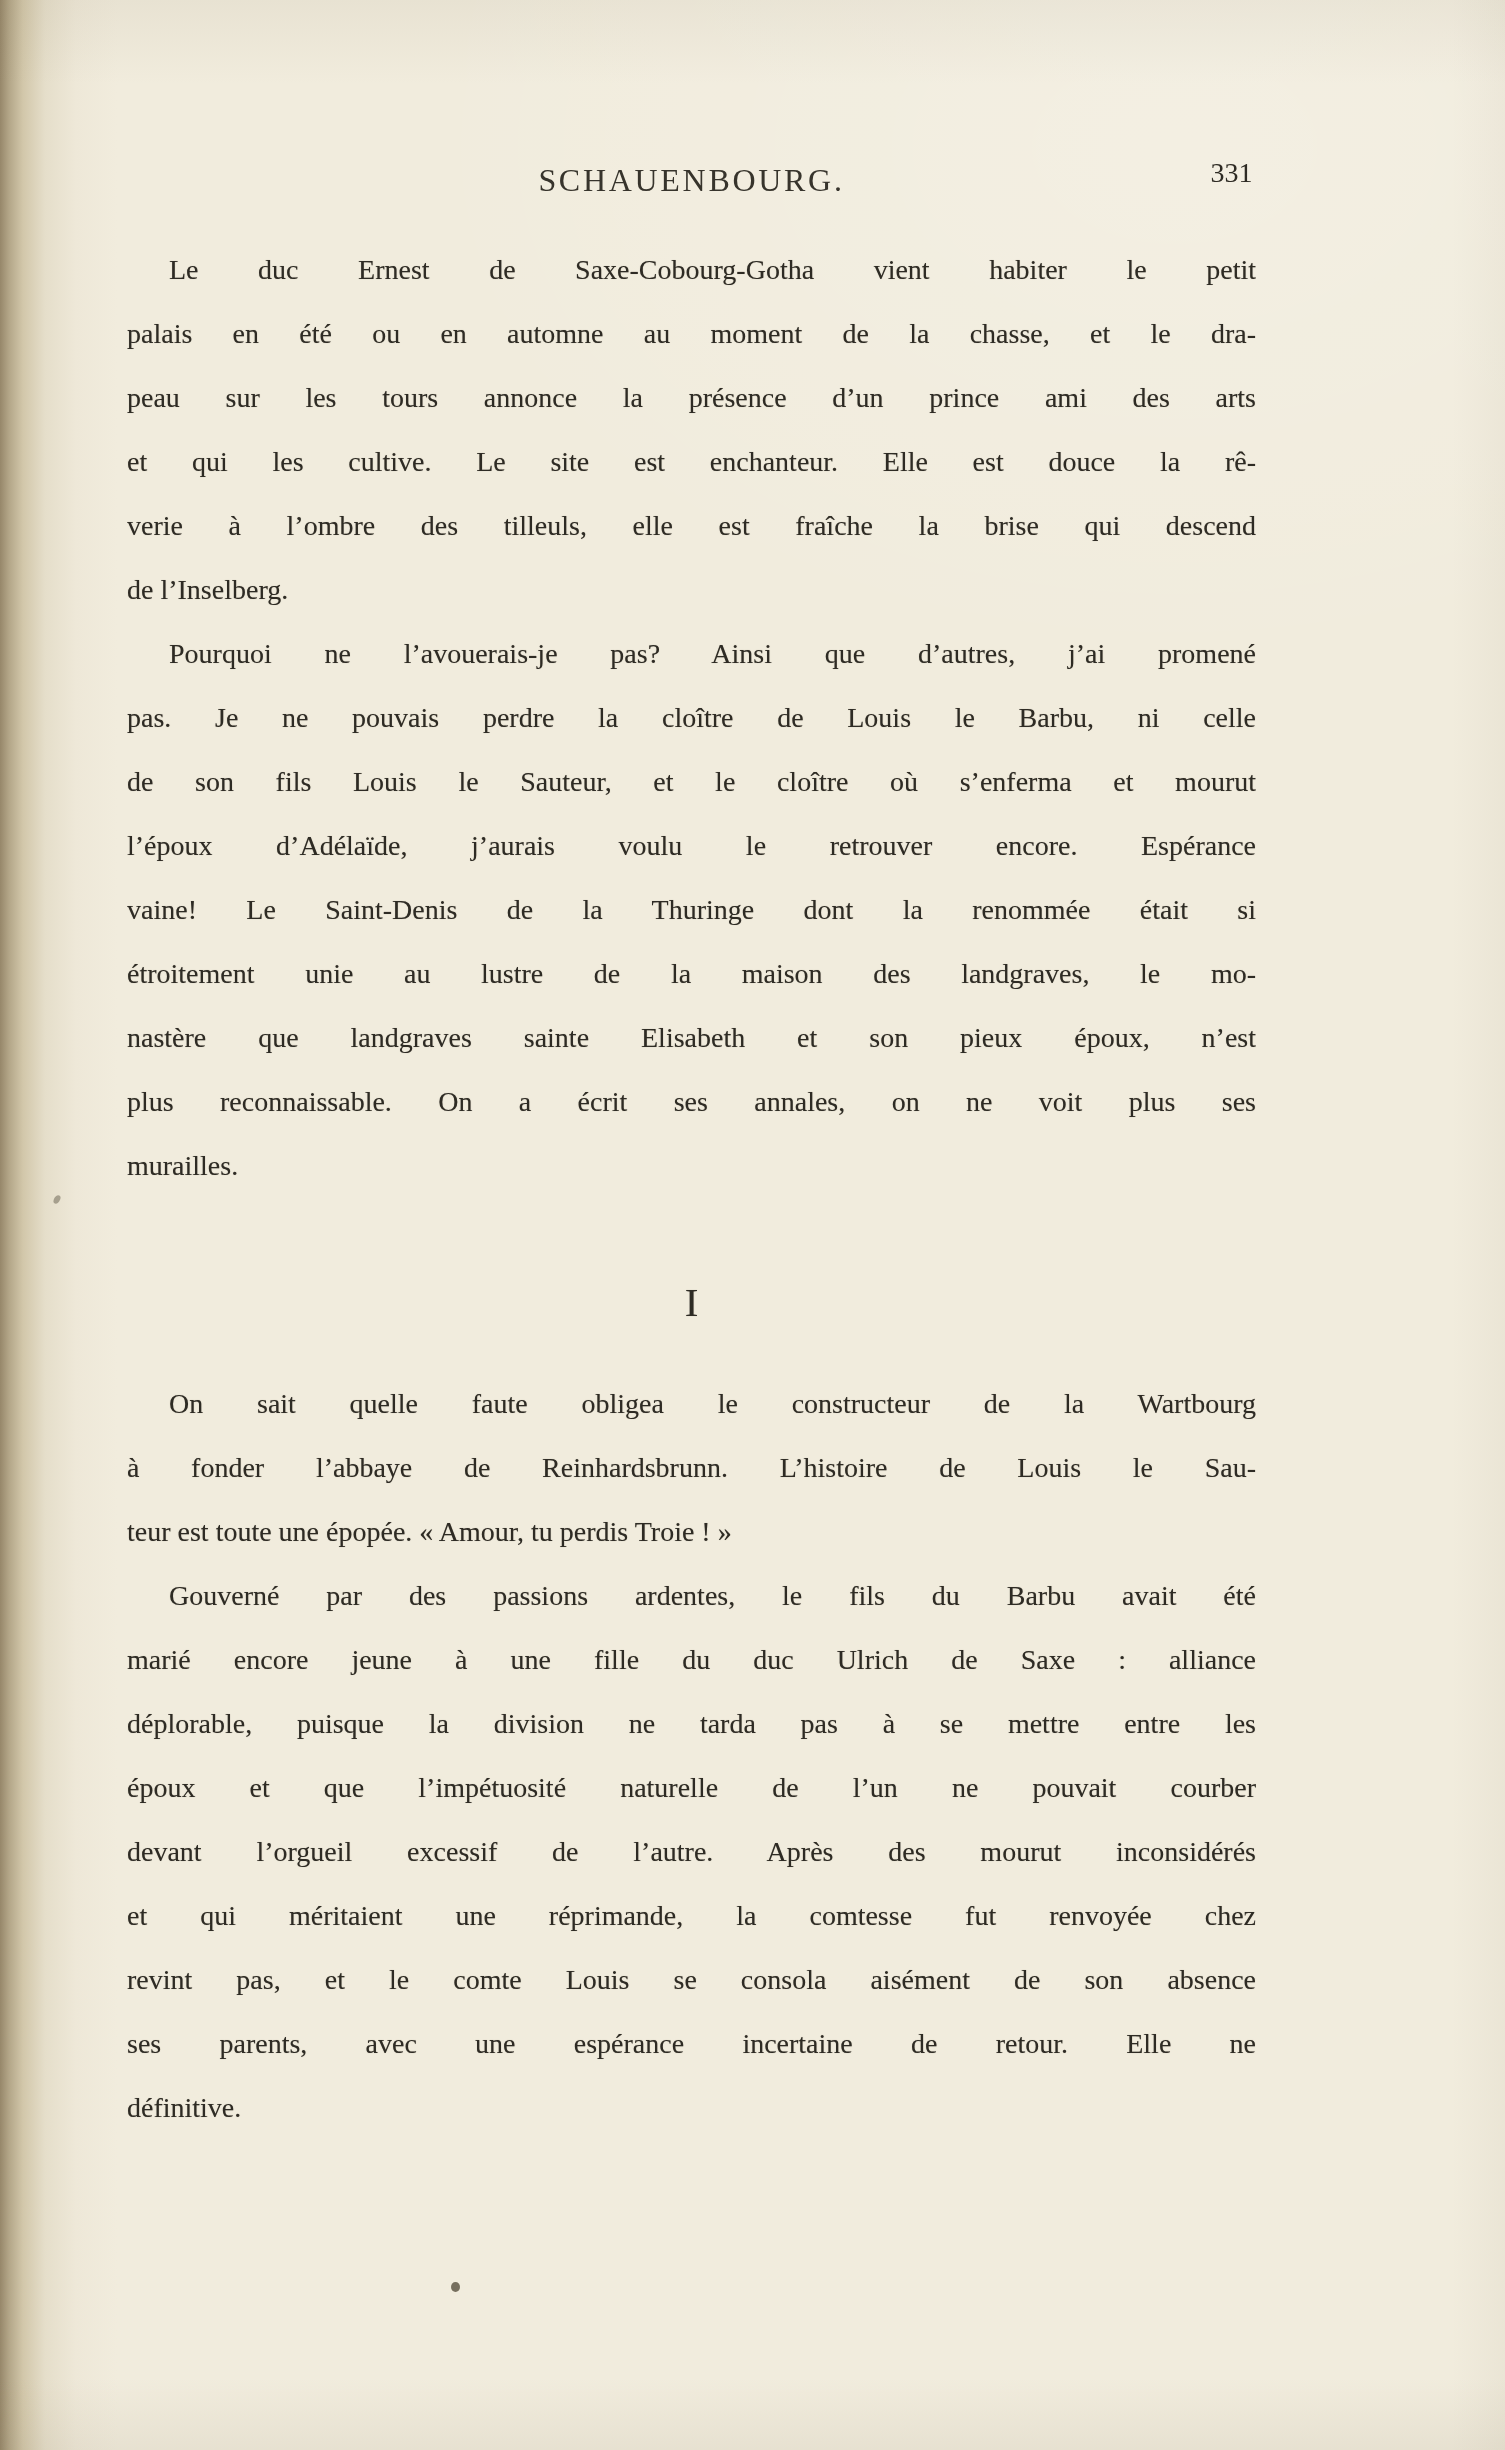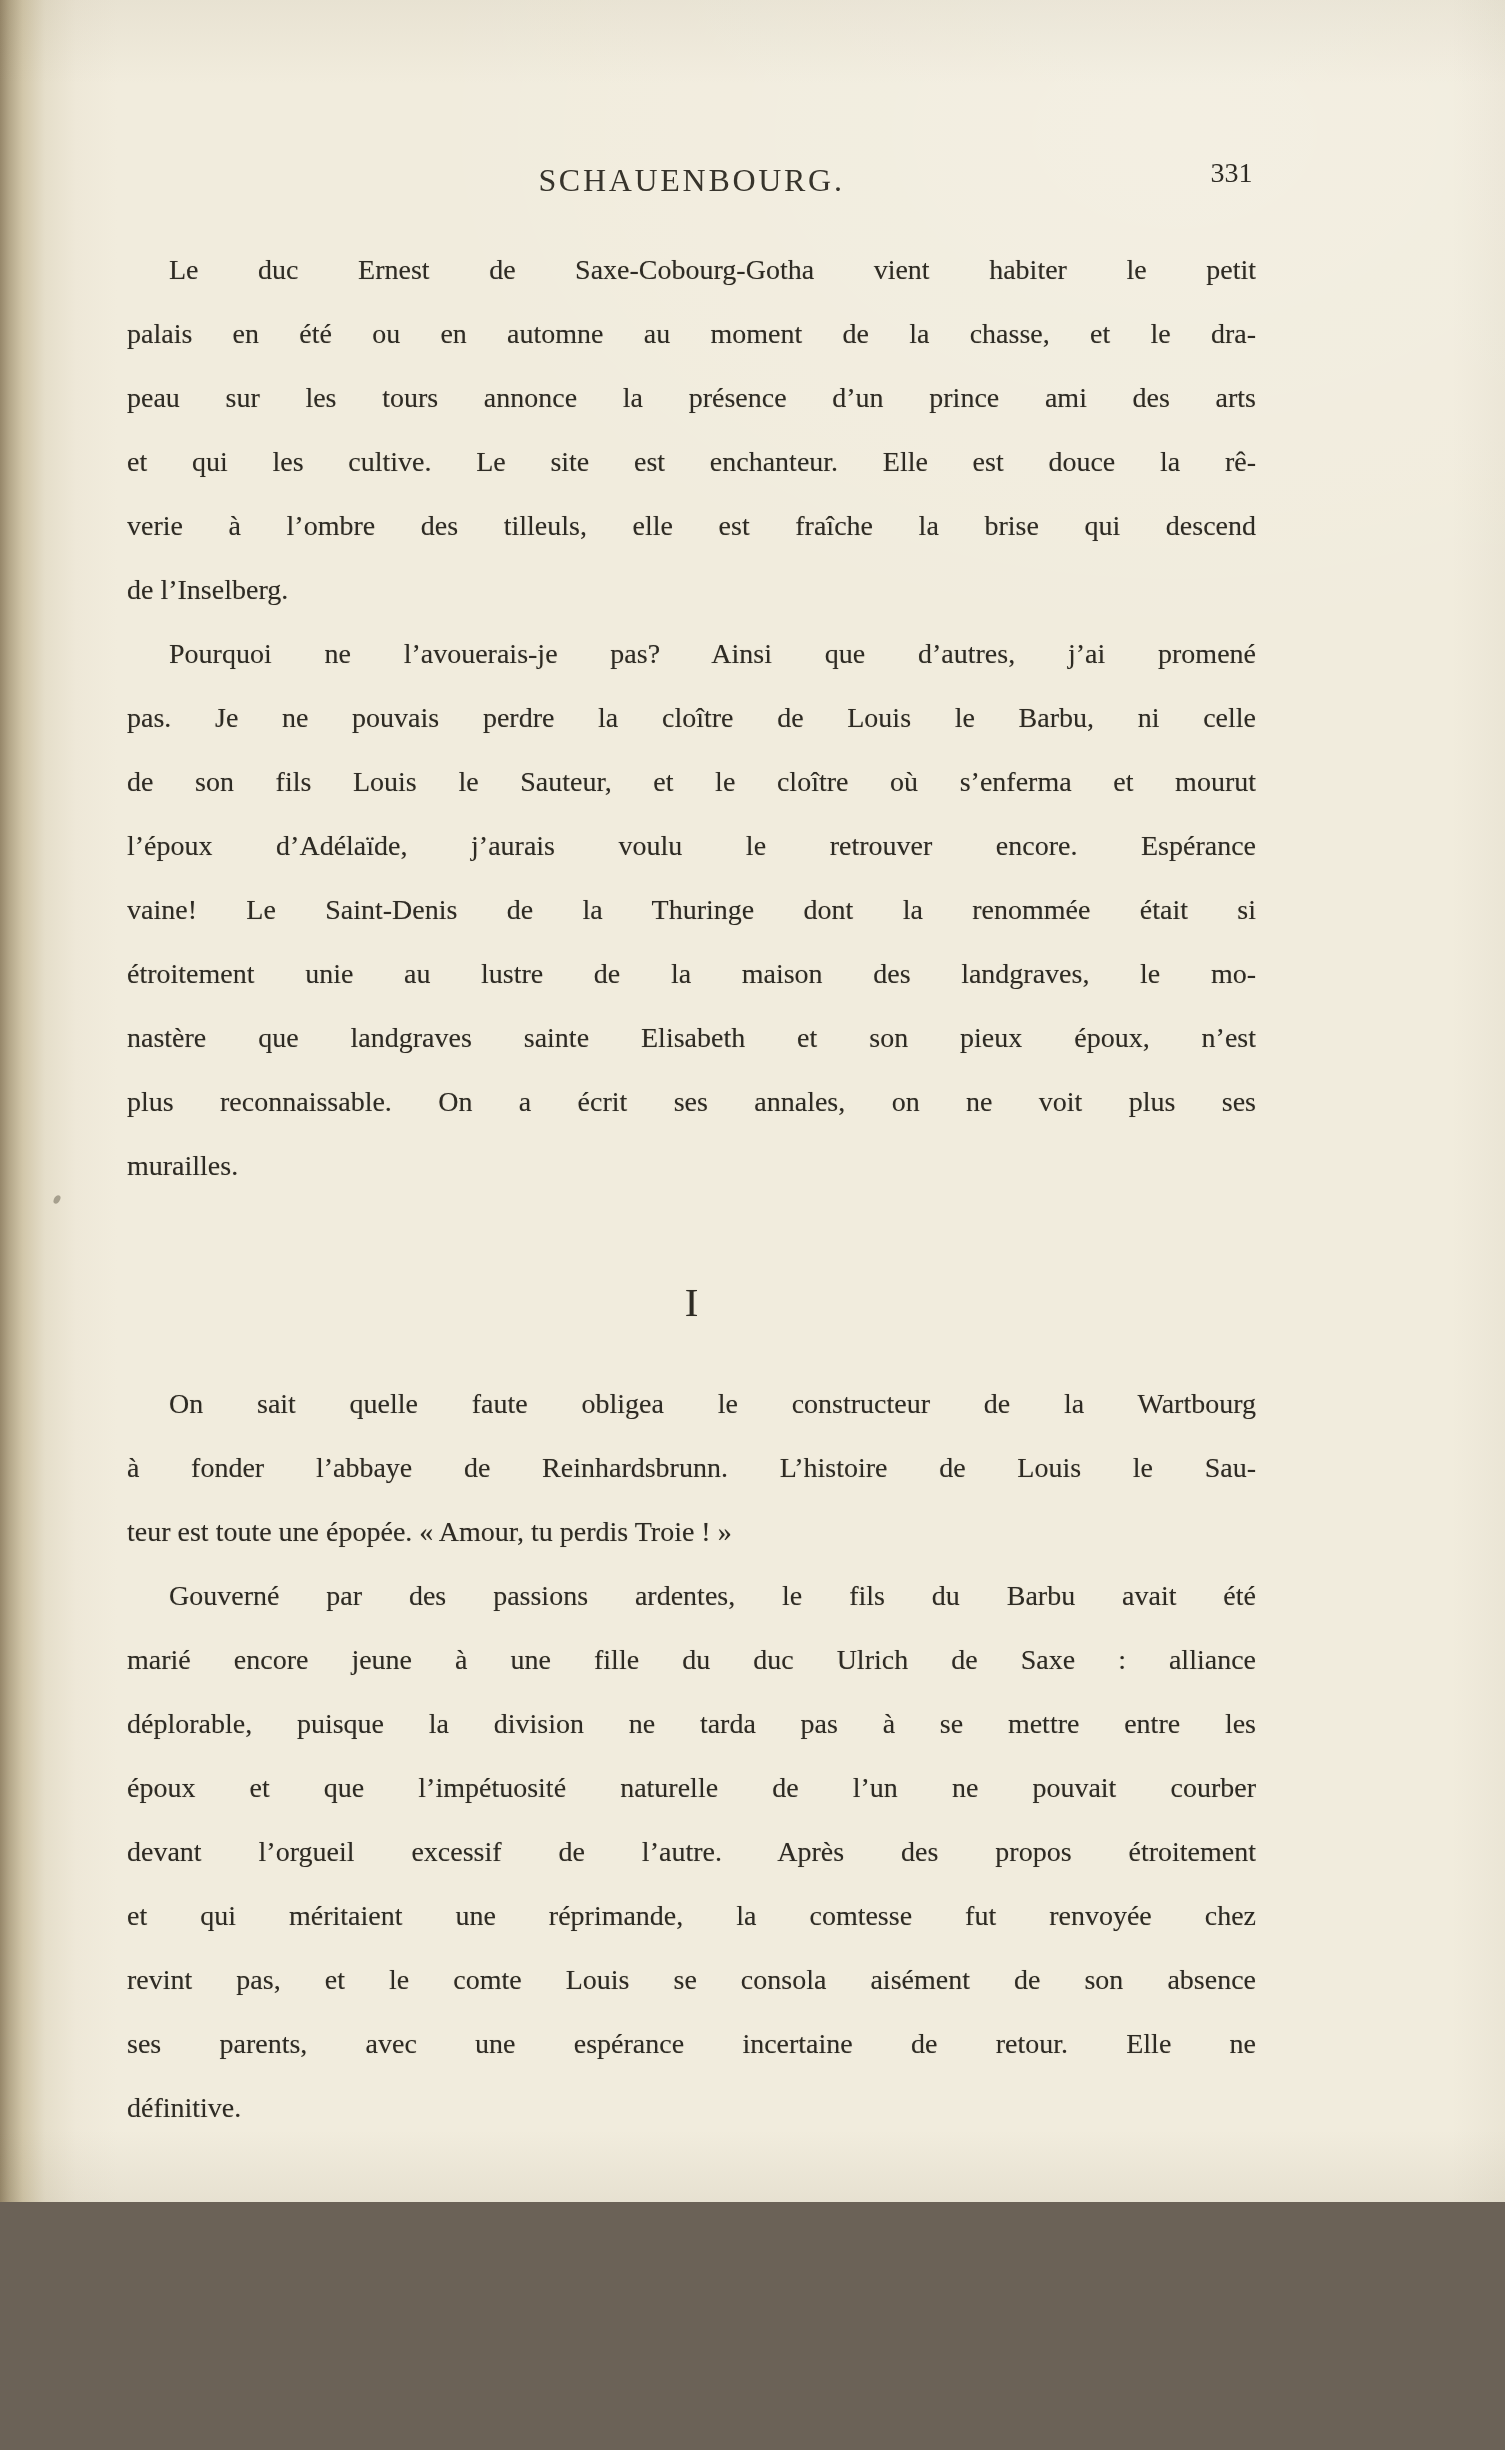--- a/index.html
+++ b/index.html
@@ -3,21 +3,21 @@
 <meta charset="utf-8">
 <style>
   html, body {
     margin: 0;
     padding: 0;
     background: #6b6257;
   }
   .page {
     position: relative;
     width: 1506px;
-    height: 2202px;
+    height: 2450px;
     overflow: hidden;
     font-family: "Liberation Serif", "DejaVu Serif", serif;
     color: var(--ink, #2e2b24);
     background:
       linear-gradient(90deg,
         #96876a 0px,
         #b3a688 9px,
         #d2c7aa 23px,
         #e5decা 0),
       #f1ecdd;
@@ -149,21 +149,21 @@
         <div class="paragraph">
           <div class="line first">On sait quelle faute obligea le constructeur de la Wartbourg</div>
           <div class="line">à fonder l’abbaye de Reinhardsbrunn. L’histoire de Louis le Sau-</div>
           <div class="line final">teur est toute une épopée. « Amour, tu perdis Troie ! »</div>
         </div>
         <div class="paragraph">
           <div class="line first">Gouverné par des passions ardentes, le fils du Barbu avait été</div>
           <div class="line">marié encore jeune à une fille du duc Ulrich de Saxe : alliance</div>
           <div class="line">déplorable, puisque la division ne tarda pas à se mettre entre les</div>
           <div class="line">époux et que l’impétuosité naturelle de l’un ne pouvait courber</div>
-          <div class="line">devant l’orgueil excessif de l’autre. Après des propos étroitement</div>
+          <div class="line">devant l’orgueil excessif de l’autre. Après des mourut inconsidérés</div>
           <div class="line">et qui méritaient une réprimande, la comtesse fut renvoyée chez</div>
           <div class="line">revint pas, et le comte Louis se consola aisément de son absence</div>
           <div class="line">ses parents, avec une espérance incertaine de retour. Elle ne</div>
           <div class="line final">définitive.</div>
         </div>
       </div>
   </div>
   <div class="speck speck-1"></div>
   <div class="speck speck-2"></div>
 </div>

